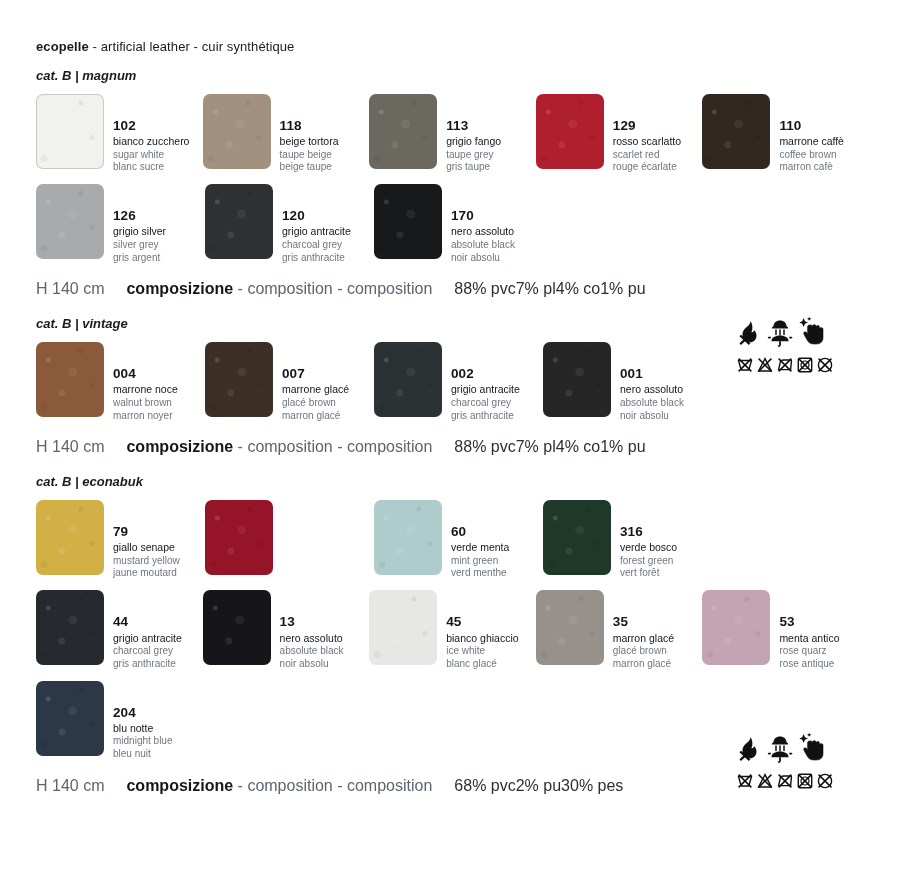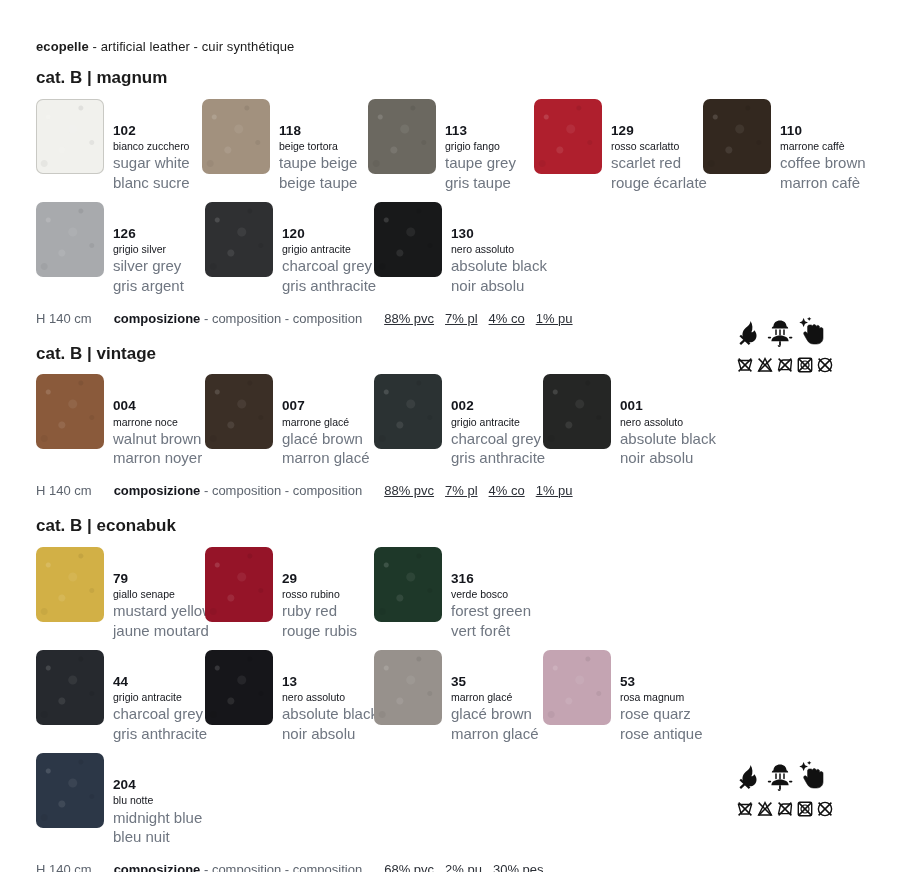--- a/index.html
+++ b/index.html
@@ -21,25 +21,26 @@
     font-size: 13px;
     letter-spacing: .1px;
     padding-top: 40px;
     line-height: 1.1;
     white-space: nowrap;
   }
   .main-title .t-bold { font-weight: 700; }
   .main-title .t-reg  { font-weight: 400; }
 
   .cat-title {
-    font-size: 17px;
+    font-size: 13px;
     font-weight: 700;
     margin-top: 14px;
     margin-bottom: 2px;
     line-height: 1.2;
+    font-style: italic;
   }
   .section { position: relative; }
   .section + .section { margin-top: 18px; }
 
   
   .swatch-row {
     display: flex;
     margin-top: 10px;
   }
   .swatch {
@@ -78,39 +79,39 @@
     color: #14161c;
     letter-spacing: .1px;
   }
   .name-it {
     font-size: 10.5px;
     font-weight: 400;
     color: #14161c;
     margin-top: 1px;
   }
   .name-en, .name-fr {
-    font-size: 15px;
+    font-size: 10px;
     font-weight: 400;
     color: #6f7681;
   }
 
   
   .composition {
     display: flex;
     align-items: flex-start;
-    font-size: 13px;
+    font-size: 16px;
     margin-top: 16px;
     color: #3b3f46;
     white-space: nowrap;
   }
   .comp-h { color: #5d646e; }
   .comp-label { margin-left: 22px; }
   .comp-label b { font-weight: 700; color: #14161c; }
   .comp-label span { color: #5d646e; margin-top: 14px; }
-  .comp-values { margin-left: 22px; display: flex; gap: 11px; color: #2b2f36; text-decoration: underline; }
+  .comp-values { margin-left: 22px; display: flex; color: #2b2f36; }
 
   
   .care-block {
     position: absolute;
     right: 36px;
   }
   .care-top {
     display: flex;
     align-items: flex-end;
     gap: 6px;
@@ -218,21 +219,21 @@
               <div class="name-it">grigio antracite</div>
               <div class="name-en">charcoal grey</div>
               <div class="name-fr">gris anthracite</div>
             </div>
           </div>
           <div class="swatch">
             <div class="chip" style="background:#18191a">
               <div class="grain"></div>
             </div>
             <div class="labels">
-              <div class="code">130</div>
+              <div class="code">170</div>
               <div class="name-it">nero assoluto</div>
               <div class="name-en">absolute black</div>
               <div class="name-fr">noir absolu</div>
             </div>
           </div>
         </div>
         <div class="composition">
           <span class="comp-h">H 140 cm</span>
           <span class="comp-label"><b>composizione</b><span> - composition - composition</span></span>
           <span class="comp-values">
@@ -403,25 +404,30 @@
               <div class="code">79</div>
               <div class="name-it">giallo senape</div>
               <div class="name-en">mustard yellow</div>
               <div class="name-fr">jaune moutard</div>
             </div>
           </div>
           <div class="swatch">
             <div class="chip" style="background:#951428">
               <div class="grain"></div>
             </div>
-            <div class="labels">
-              <div class="code">29</div>
-              <div class="name-it">rosso rubino</div>
-              <div class="name-en">ruby red</div>
-              <div class="name-fr">rouge rubis</div>
+          </div>
+          <div class="swatch">
+            <div class="chip" style="background:#aecccb">
+              <div class="grain"></div>
+            </div>
+            <div class="labels">
+              <div class="code">60</div>
+              <div class="name-it">verde menta</div>
+              <div class="name-en">mint green</div>
+              <div class="name-fr">verd menthe</div>
             </div>
           </div>
           <div class="swatch">
             <div class="chip" style="background:#1e3829">
               <div class="grain"></div>
             </div>
             <div class="labels">
               <div class="code">316</div>
               <div class="name-it">verde bosco</div>
               <div class="name-en">forest green</div>
@@ -446,37 +452,48 @@
               <div class="grain"></div>
             </div>
             <div class="labels">
               <div class="code">13</div>
               <div class="name-it">nero assoluto</div>
               <div class="name-en">absolute black</div>
               <div class="name-fr">noir absolu</div>
             </div>
           </div>
           <div class="swatch">
+            <div class="chip" style="background:#e7e8e6">
+              <div class="grain"></div>
+            </div>
+            <div class="labels">
+              <div class="code">45</div>
+              <div class="name-it">bianco ghiaccio</div>
+              <div class="name-en">ice white</div>
+              <div class="name-fr">blanc glacé</div>
+            </div>
+          </div>
+          <div class="swatch">
             <div class="chip" style="background:#97918c">
               <div class="grain"></div>
             </div>
             <div class="labels">
               <div class="code">35</div>
               <div class="name-it">marron glacé</div>
               <div class="name-en">glacé brown</div>
               <div class="name-fr">marron glacé</div>
             </div>
           </div>
           <div class="swatch">
             <div class="chip" style="background:#c4a4b2">
               <div class="grain"></div>
             </div>
             <div class="labels">
               <div class="code">53</div>
-              <div class="name-it">rosa magnum</div>
+              <div class="name-it">menta antico</div>
               <div class="name-en">rose quarz</div>
               <div class="name-fr">rose antique</div>
             </div>
           </div>
         </div>
         <div class="swatch-row">
           <div class="swatch">
             <div class="chip" style="background:#2c3747">
               <div class="grain"></div>
             </div>

